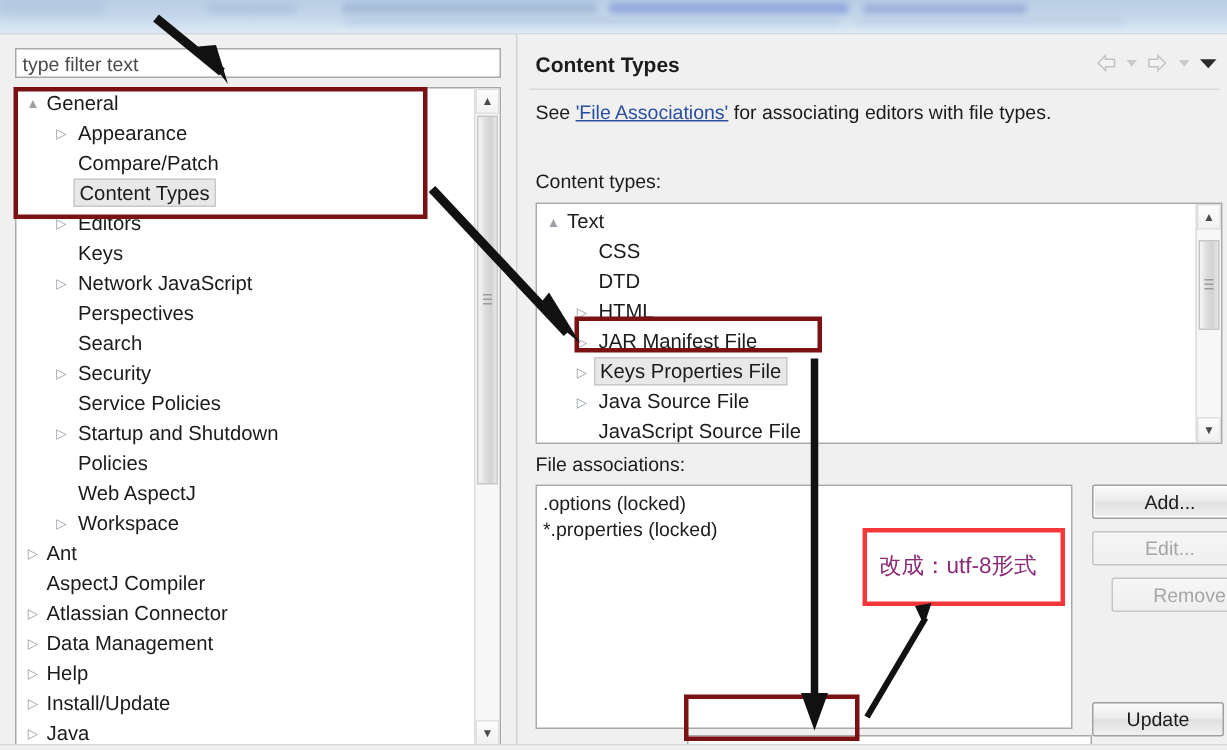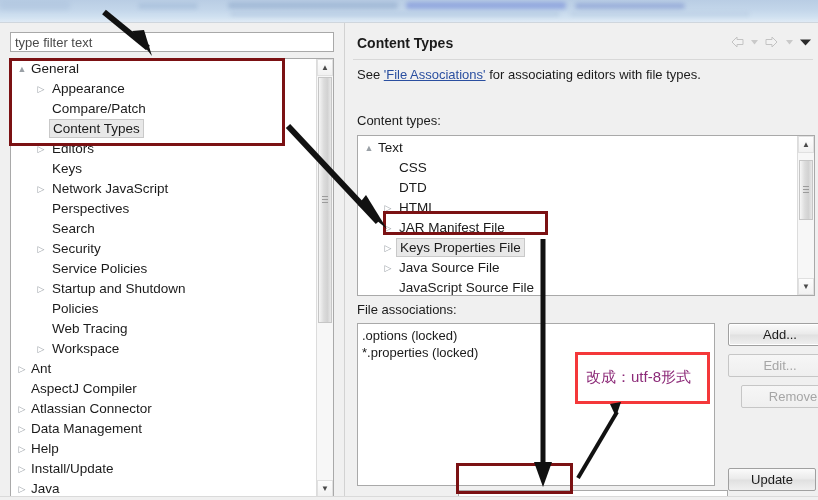--- a/index.html
+++ b/index.html
@@ -266,21 +266,21 @@
             <div class="tree-item d1">
               <span class="arrow">▷</span>
               <span class="lbl">Startup and Shutdown</span>
             </div>
             <div class="tree-item d1">
               <span class="arrow"></span>
               <span class="lbl">Policies</span>
             </div>
             <div class="tree-item d1">
               <span class="arrow"></span>
-              <span class="lbl">Web Tracing</span>
+              <span class="lbl">Web AspectJ</span>
             </div>
             <div class="tree-item d1">
               <span class="arrow">▷</span>
               <span class="lbl">Workspace</span>
             </div>
             <div class="tree-item d0">
               <span class="arrow">▷</span>
               <span class="lbl">Ant</span>
             </div>
             <div class="tree-item d0">

